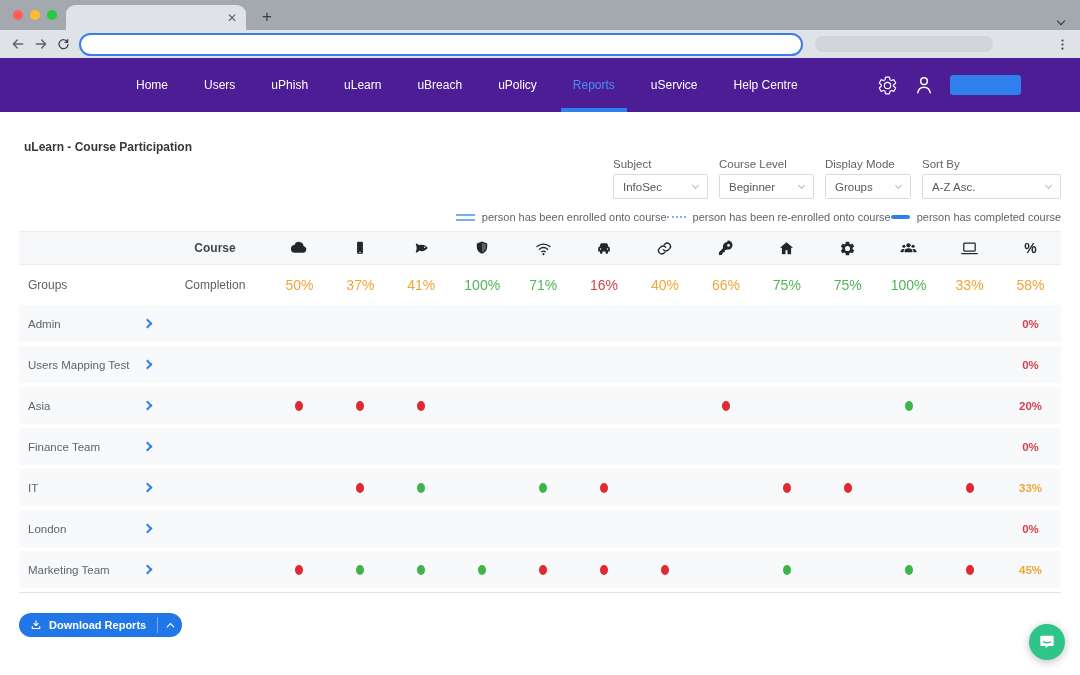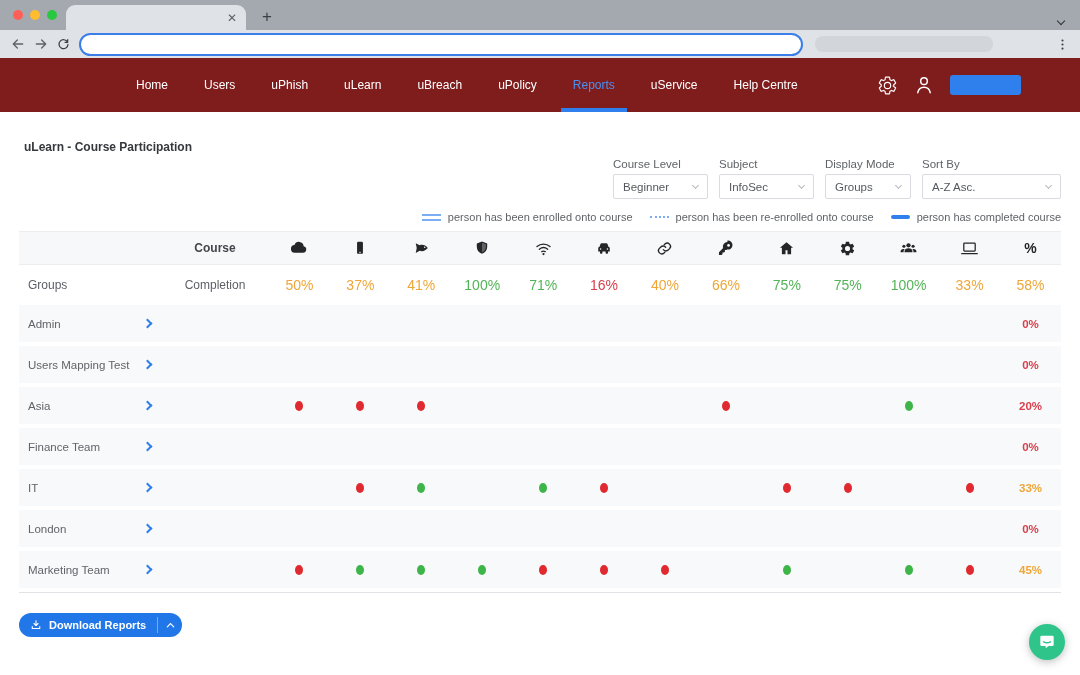--- a/index.html
+++ b/index.html
@@ -18,40 +18,40 @@
   .strip-chevron { position:absolute; right:14px; top:10px; width:8px; height:8px; }
   .chev { display:inline-block; width:6px; height:6px; border-right:1.8px solid #2c2e33; border-bottom:1.8px solid #2c2e33; transform:rotate(45deg); }
   .addressbar { height:28px; background:#dfe2e6; display:flex; align-items:center; padding:0 10px; gap:8px; }
   .nav-arrows { display:flex; gap:7px; align-items:center; }
   .url-pill { width:724px; height:23px; background:#fff; border:2px solid #3b7de9; border-radius:12px;
     font-size:11px; padding:0 12px; outline:none; color:#333; }
   .secondary-pill { width:178px; height:16px; background:#d2d5da; border-radius:8px; margin-left:4px; }
   .kebab { margin-left:auto; }
 
   
-  .topnav { height:54px; background:#7f1d1d; display:flex; align-items:center; padding-left:132px; position:relative; }
+  .topnav { height:54px; background:#4c1d95; display:flex; align-items:center; padding-left:132px; position:relative; }
   .nav-item { position:relative; height:54px; display:flex; align-items:center; padding:0 4px;
     margin-right:28px; color:#fff; font-size:12px; cursor:pointer; white-space:nowrap; }
   .nav-item.active { color:#4a90f4; }
   .nav-item.active::after { content:""; position:absolute; left:-8px; right:-8px; bottom:0; height:4px; background:#2f80ed; }
   .nav-right { position:absolute; right:59px; display:flex; align-items:center; gap:15px; }
   .nav-cta { width:71px; height:20px; background:#2f80ed; border:none; border-radius:3px; cursor:pointer; }
 
   
   .content { padding:0 19px; }
   .page-title { margin:28px 0 0 5px; font-size:12px; font-weight:700; color:#35383d; }
   .controls { display:flex; flex-direction:column; align-items:flex-end; margin-top:4px; }
   .filter-row { display:flex; gap:11px; }
   .filter label { display:block; font-size:11.5px; color:#5f6368; margin-bottom:4px; }
   .select { height:25px; border:1px solid #d9dbe0; border-radius:2px; background:#fff; display:flex;
     align-items:center; justify-content:space-between; padding:0 9px; font-size:11.5px; color:#55585e; cursor:pointer; }
   .select .chev { width:5px; height:5px; border-color:#b6b9bf; margin-left:8px; margin-top:-3px; }
   .filter:nth-child(1) .select{width:95px}.filter:nth-child(2) .select{width:95px}
   .filter:nth-child(3) .select{width:86px}.filter:nth-child(4) .select{width:139px}
-  .legend-row { display:flex; gap:17px; margin-top:12px; align-items:center; }
+  .legend-row { display:flex; margin-top:12px; align-items:center; }
   .legend-item { display:flex; align-items:center; gap:7px; font-size:11px; color:#5f6368; }
   .leg-enrolled { width:19px; height:7px; border-top:2px solid #7aaef3; border-bottom:2px solid #7aaef3; }
   .leg-reenrolled { width:19px; height:0; border-top:2.5px dotted #7aaef3; }
   .leg-completed { width:19px; height:4px; background:#2f80ed; border-radius:2px; }
 
   
   .ptable { margin-top:8px; border-bottom:1px solid #e2e3e7; }
   .trow { display:grid; grid-template-columns:142px 108px repeat(13,1fr); align-items:center; }
   .thead { height:34px; background:#f7f8f9; border-top:1px solid #ededef; border-bottom:1px solid #ededef; }
   .th-course { font-size:12px; color:#43464b; font-weight:700; text-align:center; }
@@ -162,30 +162,30 @@
     <button class="nav-cta"></button>
   </div>
 </nav>
 
 <div class="content">
   <h1 class="page-title">uLearn - Course Participation</h1>
 
   <div class="controls">
     <div class="filter-row" id="filter-row">
         <div class="filter">
+          <label>Subject</label>
+          <div class="select">
+            <span>InfoSec</span>
+            <span class="chev"></span>
+          </div>
+        </div>
+        <div class="filter">
           <label>Course Level</label>
           <div class="select">
             <span>Beginner</span>
-            <span class="chev"></span>
-          </div>
-        </div>
-        <div class="filter">
-          <label>Subject</label>
-          <div class="select">
-            <span>InfoSec</span>
             <span class="chev"></span>
           </div>
         </div>
         <div class="filter">
           <label>Display Mode</label>
           <div class="select">
             <span>Groups</span>
             <span class="chev"></span>
           </div>
         </div>

